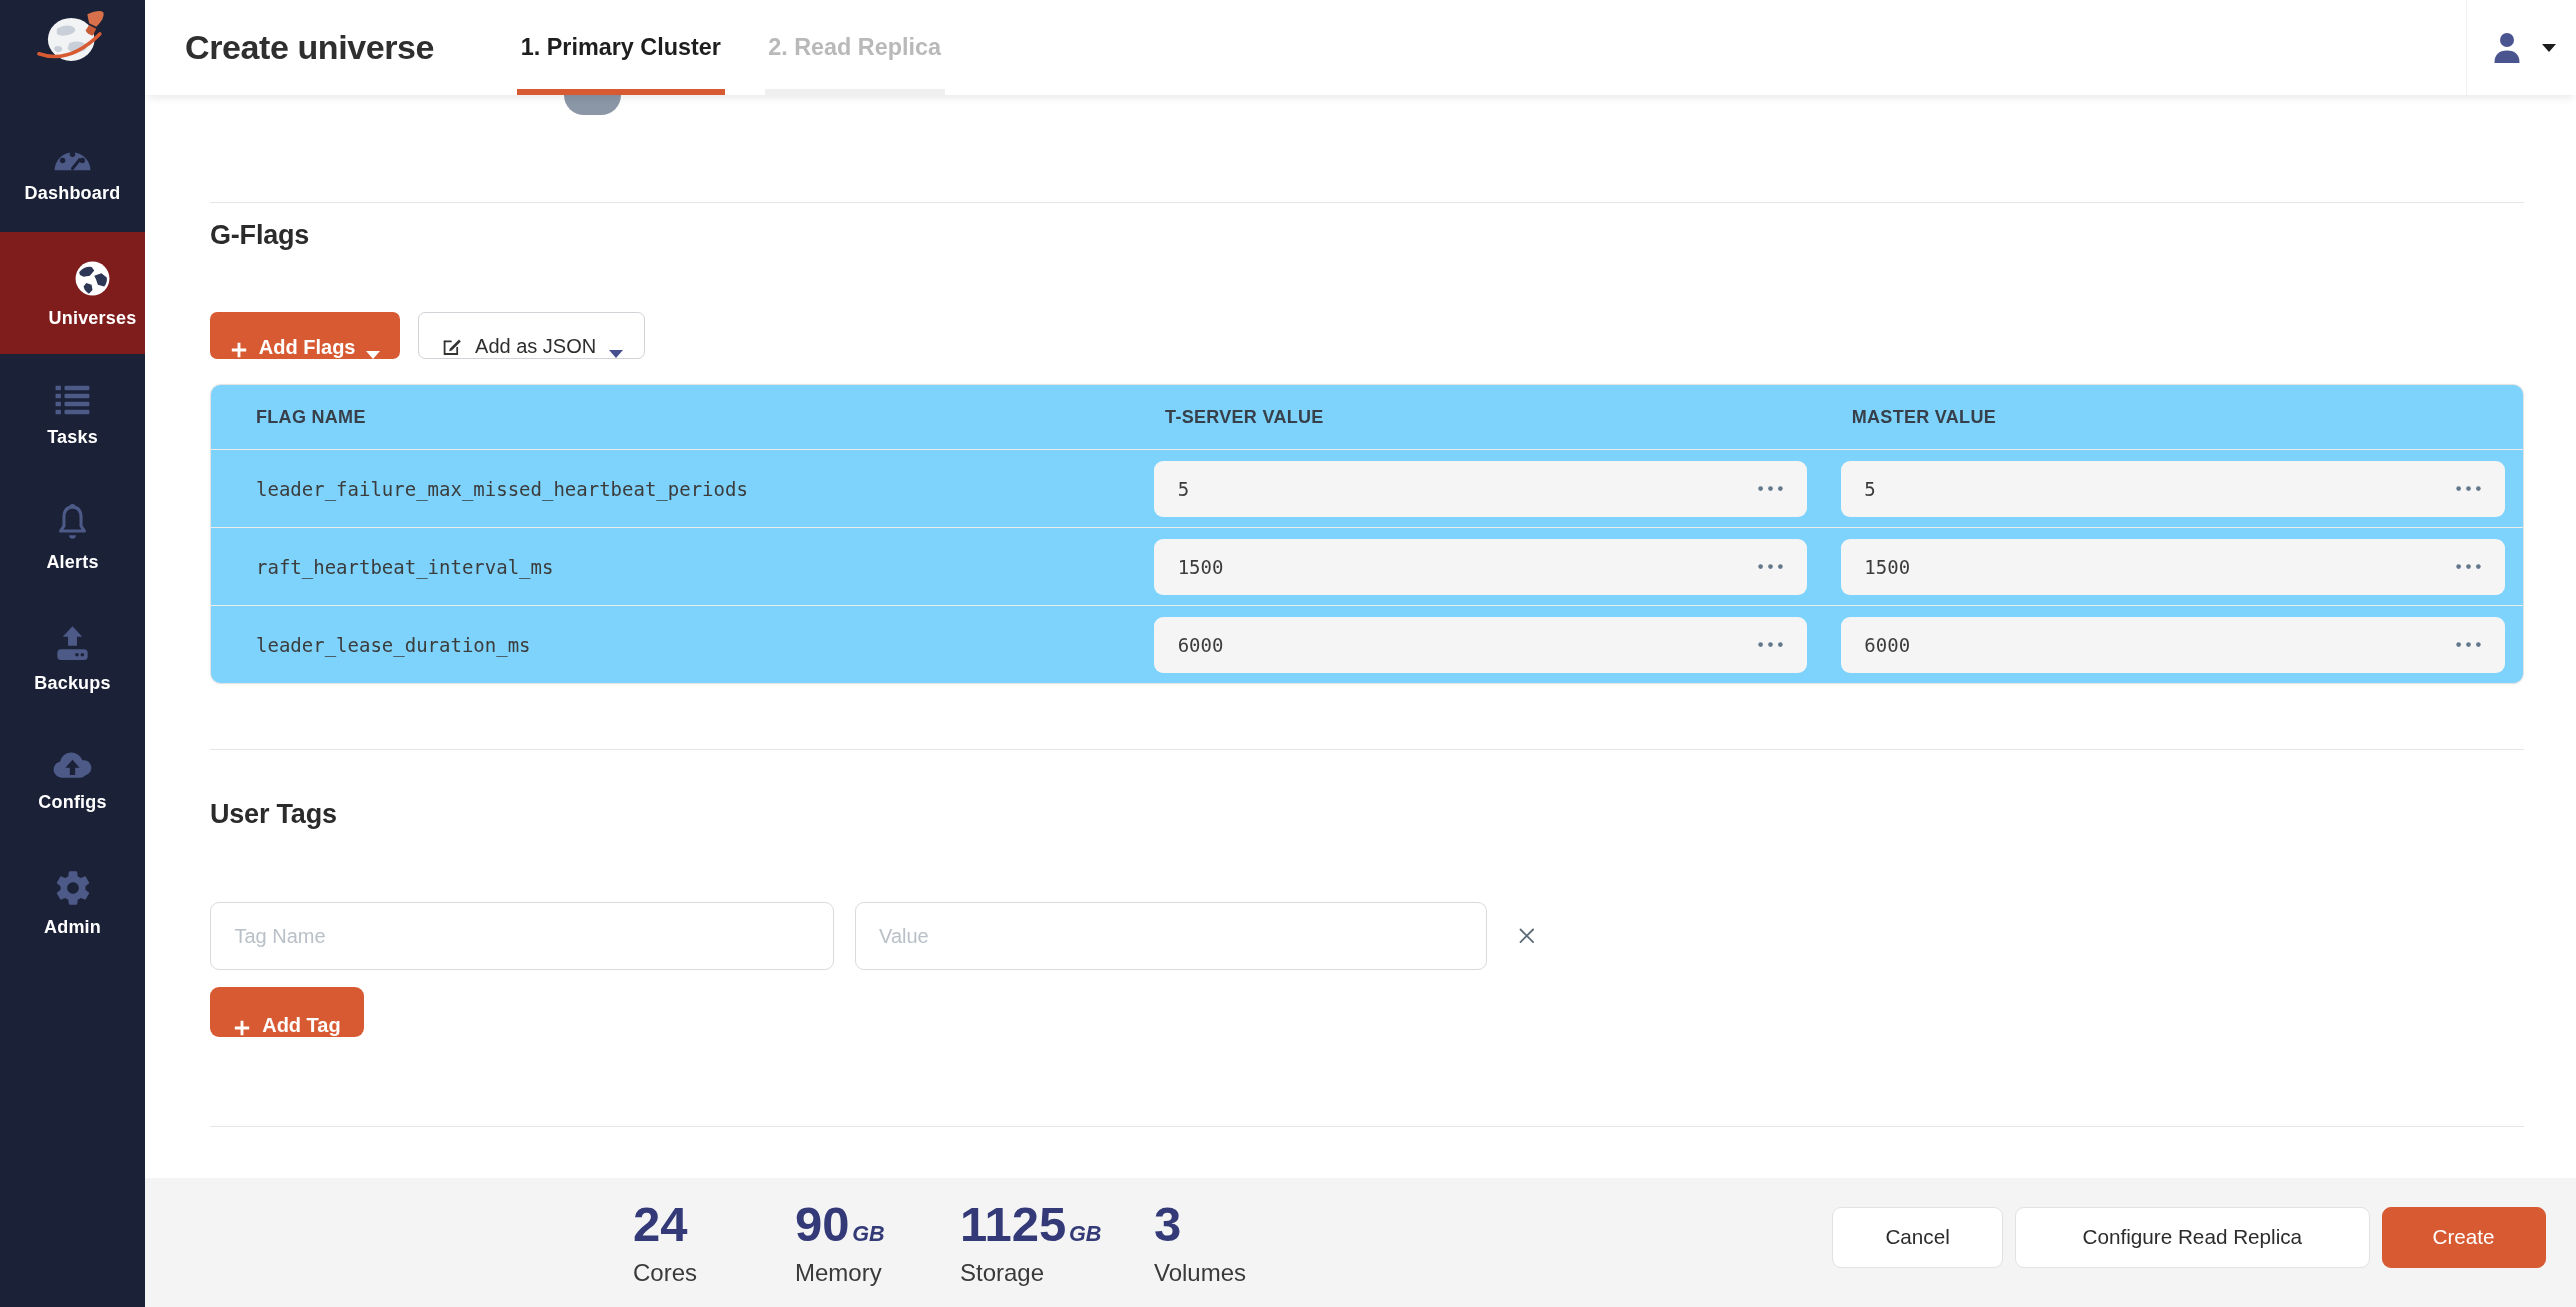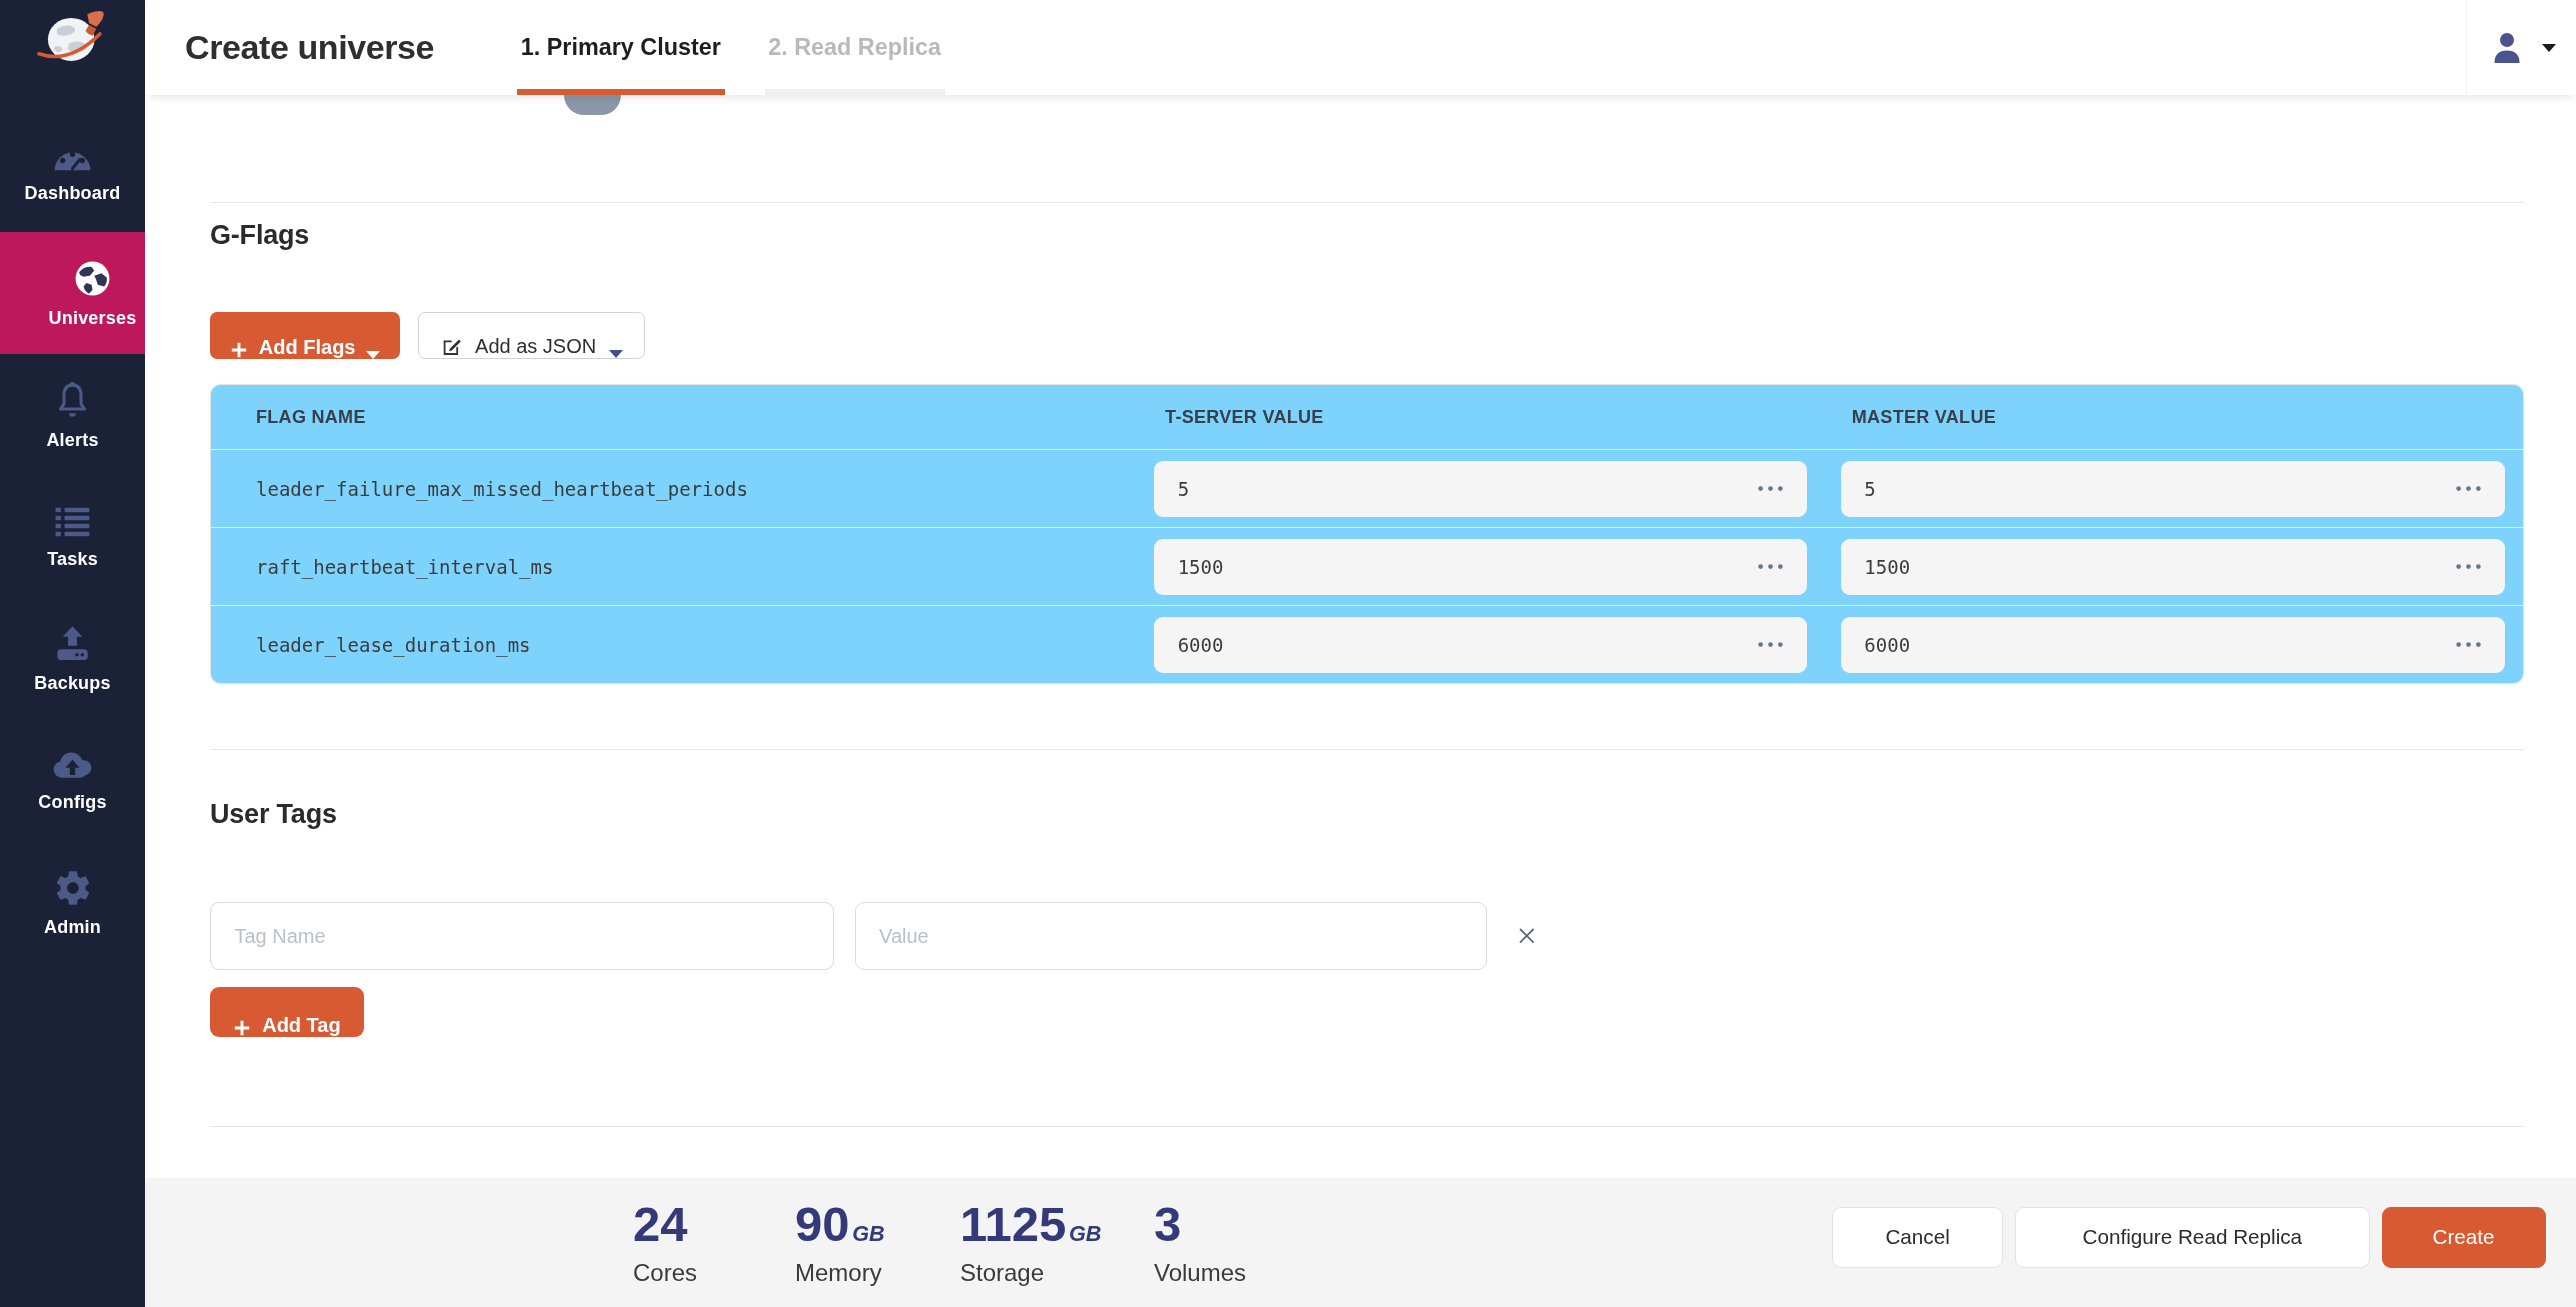--- a/index.html
+++ b/index.html
@@ -4,21 +4,21 @@
 <style>
   * { margin:0; padding:0; box-sizing:border-box; }
   html,body { width:2576px; height:1308px; overflow:hidden; }
   body { font-family:"Liberation Sans", sans-serif; background:#fff; }
   .app { display:flex; width:2576px; height:1308px; }
 
   
   .sidebar { width:145px; background:#1b2136; flex:0 0 145px; display:flex; flex-direction:column; }
   .logo { height:110px; display:flex; align-items:flex-start; justify-content:center; padding-top:7.2px; }
   .nav-item { height:122px; display:flex; flex-direction:column; align-items:center; justify-content:center; gap:9px; cursor:pointer; }
-  .nav-item.active { background:#be185d;padding-left:40px; }
+  .nav-item.active { background:#7f1d1d;padding-left:40px; }
   .nav-item .nav-label { color:#ffffff; font-size:18px; font-weight:bold; letter-spacing:0.2px; }
   .nav-icon { color:#4d5a87; }
   .nav-item.active .nav-icon { color:#ffffff; }
 
   
   .main { flex:1; display:flex; flex-direction:column; position:relative; background:#fff; }
 
   .header { height:95px; background:#fff; display:flex; align-items:center; position:relative; z-index:5;
             box-shadow:0 5.4px 8px -2.7px rgba(0,0,0,.09); }
   .page-title { font-size:34px; font-weight:bold; color:#2f2f2f; letter-spacing:-0.4px; margin-left:40px; }
@@ -128,43 +128,43 @@
       <svg class="nav-icon" width="41" height="41" viewBox="0 0 46 46">
         <circle cx="23" cy="23" r="19" fill="currentColor"></circle>
         <path d="M8 16 q6 -7 14 -6 l3 4 l-5 6 l-7 1 l-4 -2 z" fill="#2e3656"></path>
         <path d="M25 20 l8 -3 l6 5 q1 6 -3 10 l-7 -2 l-2 -6 z" fill="#2e3656"></path>
         <path d="M16 28 l6 2 l1 6 l-4 4 q-5 -3 -6 -8 z" fill="#2e3656"></path>
       </svg>
       <span class="nav-label">Universes</span>
     </div>
 
     <div class="nav-item">
-      <svg class="nav-icon" width="41" height="41" viewBox="0 0 24 24">
-        <path d="M12 3 q-5 0 -5 6 v5 l-2 3 h14 l-2 -3 v-5 q0 -6 -5 -6 z" fill="none" stroke="currentColor" stroke-width="1.8" stroke-linejoin="round"></path>
-        <path d="M10 19.5 a2 2 0 0 0 4 0" fill="currentColor"></path>
-        <path d="M11 3 a1 1 0 0 1 2 0" stroke="currentColor" stroke-width="1.6" fill="none"></path>
-      </svg>
-      <span class="nav-label">Alerts</span>
-    </div>
-
-    <div class="nav-item">
       <svg class="nav-icon" width="41" height="36" viewBox="0 0 46 40">
         <rect x="4" y="4" width="6" height="5" fill="currentColor"></rect>
         <rect x="14" y="4" width="28" height="5" rx="1.5" fill="currentColor"></rect>
         <rect x="4" y="13" width="6" height="5" fill="currentColor"></rect>
         <rect x="14" y="13" width="28" height="5" rx="1.5" fill="currentColor"></rect>
         <rect x="4" y="22" width="6" height="5" fill="currentColor"></rect>
         <rect x="14" y="22" width="28" height="5" rx="1.5" fill="currentColor"></rect>
         <rect x="4" y="31" width="6" height="5" fill="currentColor"></rect>
         <rect x="14" y="31" width="28" height="5" rx="1.5" fill="currentColor"></rect>
       </svg>
       <span class="nav-label">Tasks</span>
     </div>
 
     <div class="nav-item">
+      <svg class="nav-icon" width="41" height="41" viewBox="0 0 24 24">
+        <path d="M12 3 q-5 0 -5 6 v5 l-2 3 h14 l-2 -3 v-5 q0 -6 -5 -6 z" fill="none" stroke="currentColor" stroke-width="1.8" stroke-linejoin="round"></path>
+        <path d="M10 19.5 a2 2 0 0 0 4 0" fill="currentColor"></path>
+        <path d="M11 3 a1 1 0 0 1 2 0" stroke="currentColor" stroke-width="1.6" fill="none"></path>
+      </svg>
+      <span class="nav-label">Alerts</span>
+    </div>
+
+    <div class="nav-item">
       <svg class="nav-icon" width="41" height="40" viewBox="0 0 46 44">
         <path d="M23 2 l11 12 h-6 v10 h-10 v-10 h-6 z" fill="currentColor"></path>
         <rect x="6" y="28" width="34" height="12" rx="4" fill="currentColor"></rect>
         <circle cx="28" cy="34" r="2" fill="#1b2136"></circle>
         <circle cx="34" cy="34" r="2" fill="#1b2136"></circle>
       </svg>
       <span class="nav-label">Backups</span>
     </div>
 
     <div class="nav-item">

